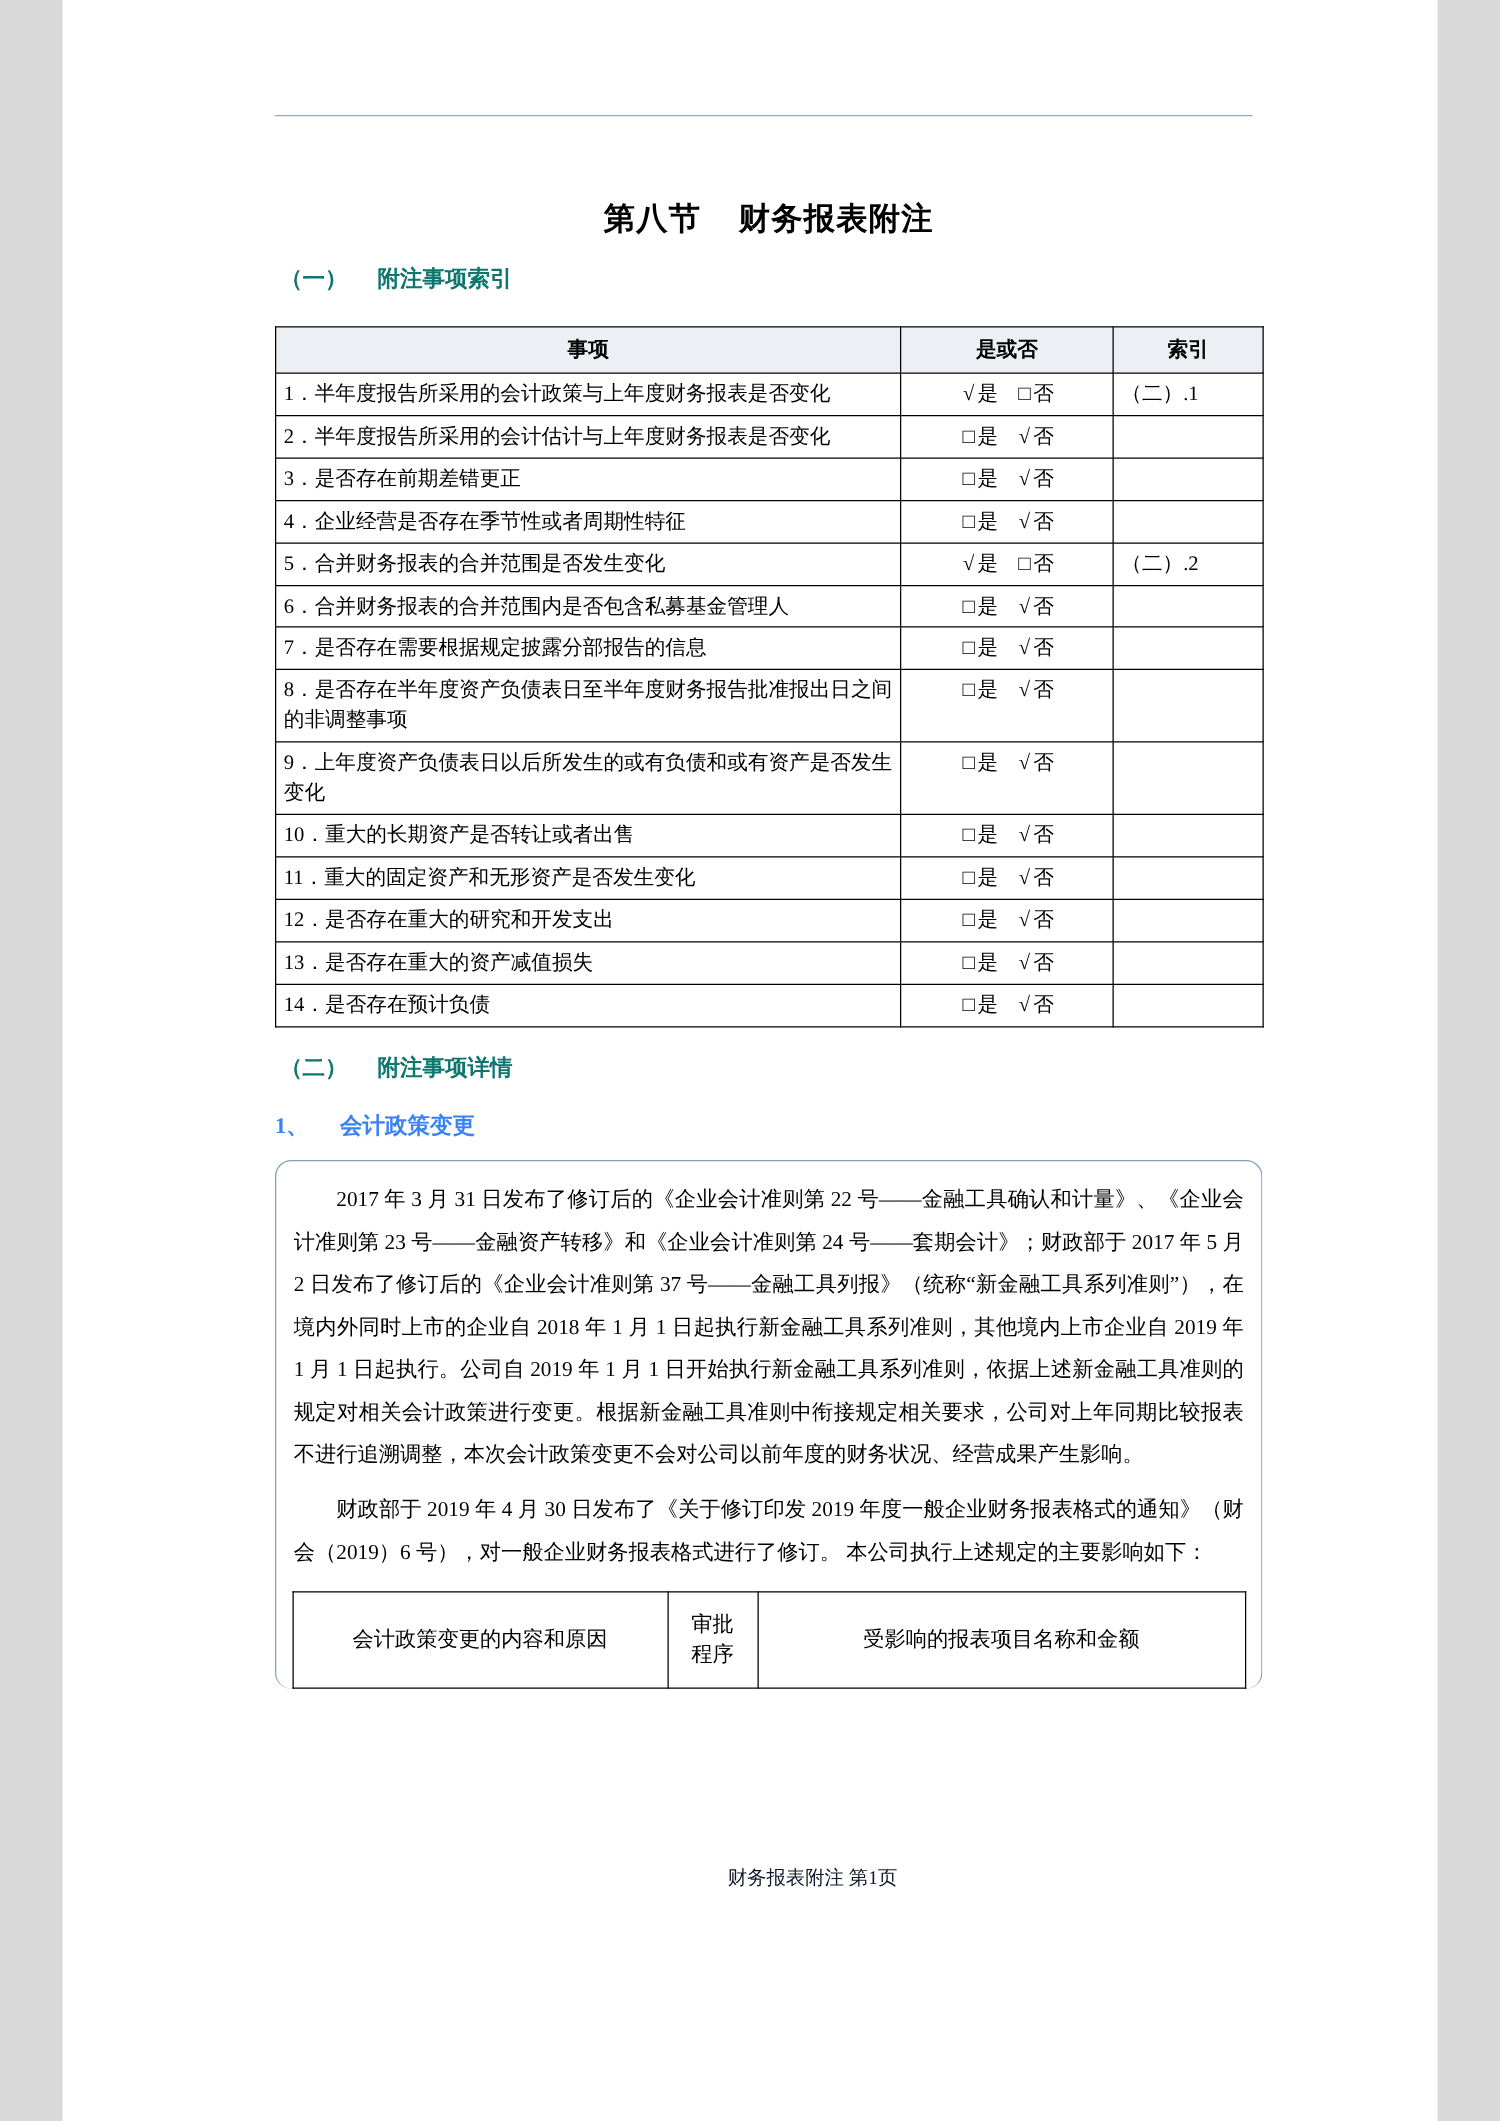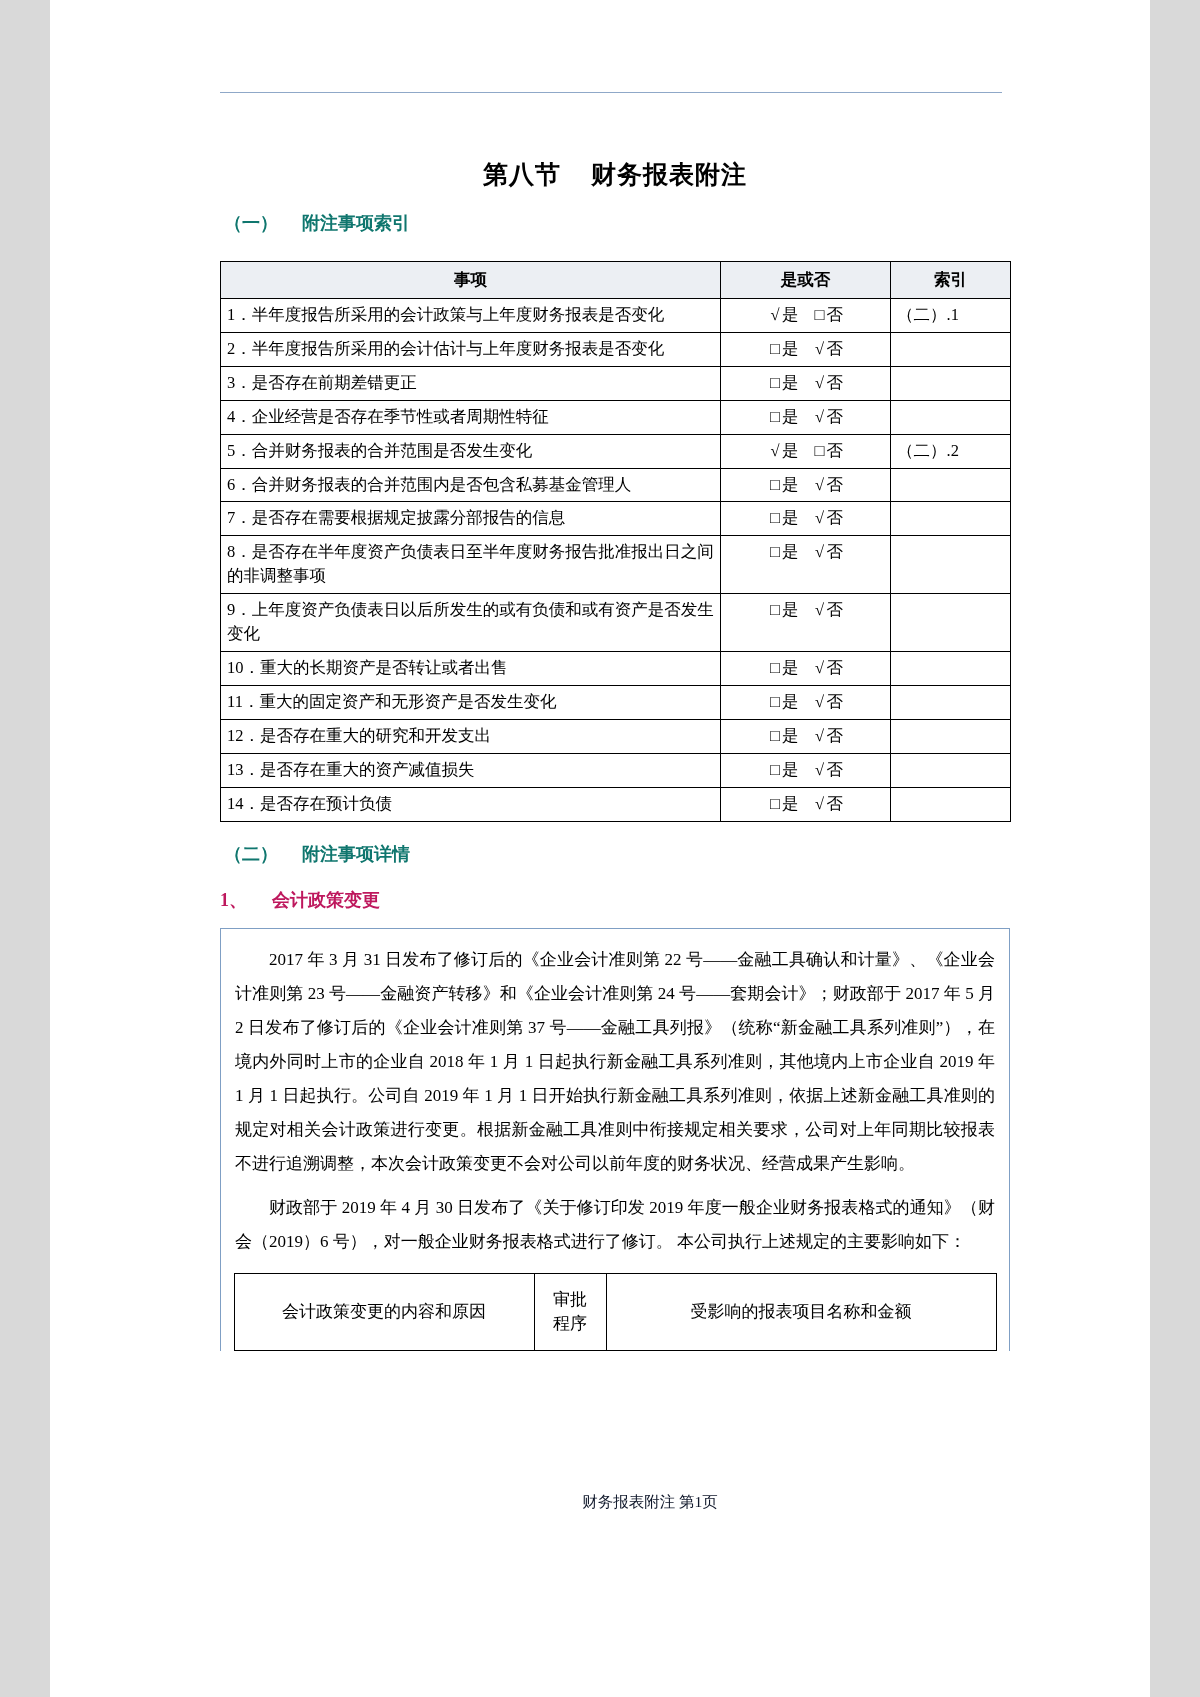--- a/index.html
+++ b/index.html
@@ -52,21 +52,21 @@
     font-size: 18px;
     font-weight: bold;
     margin: 20px 0 0 4px;
     color: #0f766e;
   }
   h3.subsec .num { display:inline-block; width: 78px; }
   h3.subsec2 {
     font-size: 18px;
     font-weight: bold;
     margin: 22px 0 0 0;
-    color: #be185d;
+    color: #3b82f6;
   }
   h3.subsec2 .num { display:inline-block; width: 52px; }
 
   table.index-table {
     border-collapse: collapse;
     margin-top: 26px;
     width: 790px;
     table-layout: fixed;
   }
   table.index-table th, table.index-table td {
@@ -92,20 +92,21 @@
   .mark { display:inline-block; width: 14px; text-align:center; }
 
   .para-box {
     margin-top: 16px;
     border-left: 1px solid #7f9fc4;
     border-right: 1px solid #7f9fc4;
     border-top: 1px solid #7f9fc4;
     padding: 0;
     width: 790px;
     box-sizing: border-box;
+    border-radius: 13px;
   }
   .para {
     font-size: 17px;
     line-height: 2.0;
     text-align: justify;
     text-justify: inter-ideograph;
     color: #000;
     margin: 0;
     padding: 0 14px;
     text-indent: 2em;

